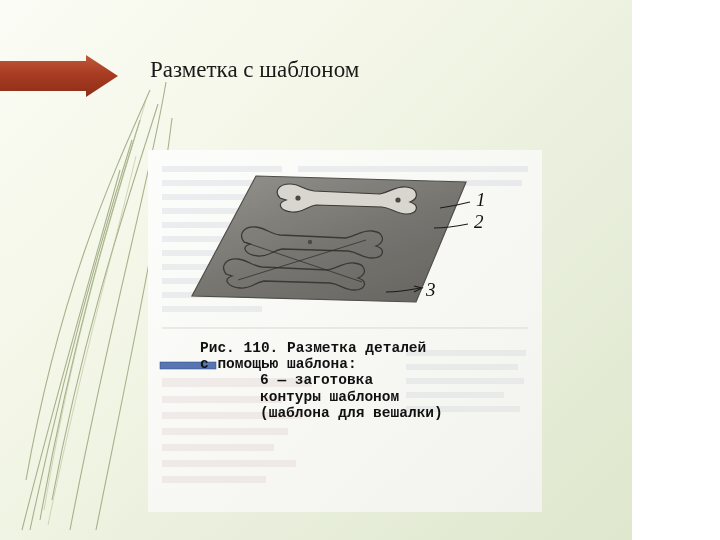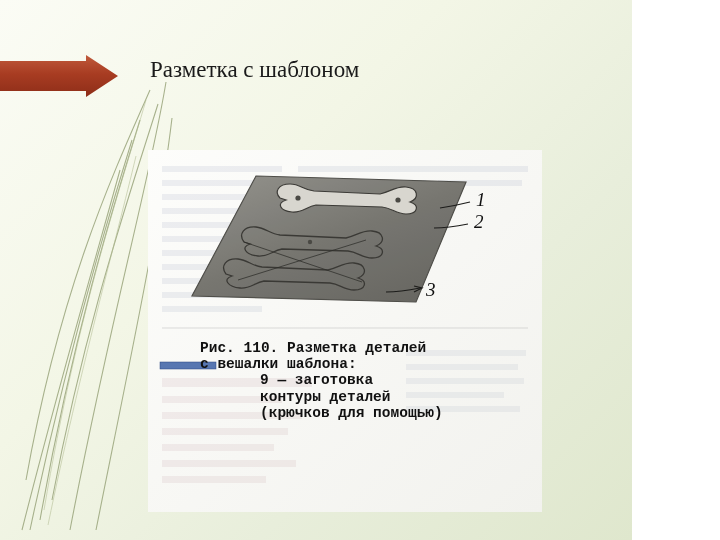--- a/index.html
+++ b/index.html
@@ -191,20 +191,20 @@
       <text x="328" y="56" font-family="Liberation Serif, serif" font-size="19" font-style="italic" fill="#111">1</text>
       <text x="326" y="78" font-family="Liberation Serif, serif" font-size="19" font-style="italic" fill="#111">2</text>
       <text x="278" y="146" font-family="Liberation Serif, serif" font-size="19" font-style="italic" fill="#111">3</text>
 
       <rect x="12" y="212" width="56" height="7" fill="#3b5fa4" opacity="0.85"></rect>
       <rect x="12" y="212" width="56" height="7" fill="none" stroke="#2b4680" stroke-width="0.5"></rect>
     </svg>
 
     <div class="caption">
       <div class="cap-line"><span class="num">Рис. 110.</span> <span>Разметка деталей</span></div>
-      <div class="cap-line"><span>с вешалки шаблона:</span></div>
-      <div class="cap-line cap-indent"><span>9 — заготовка</span></div>
-      <div class="cap-line cap-indent"><span>контуры деталей</span></div>
-      <div class="cap-line cap-indent"><span>(крючков для помощью)</span></div>
+      <div class="cap-line"><span>с помощью шаблона:</span></div>
+      <div class="cap-line cap-indent"><span>6 — заготовка</span></div>
+      <div class="cap-line cap-indent"><span>контуры шаблоном</span></div>
+      <div class="cap-line cap-indent"><span>(шаблона для вешалки)</span></div>
     </div>
 
   </div>
 </div>
 
 </body></html>

